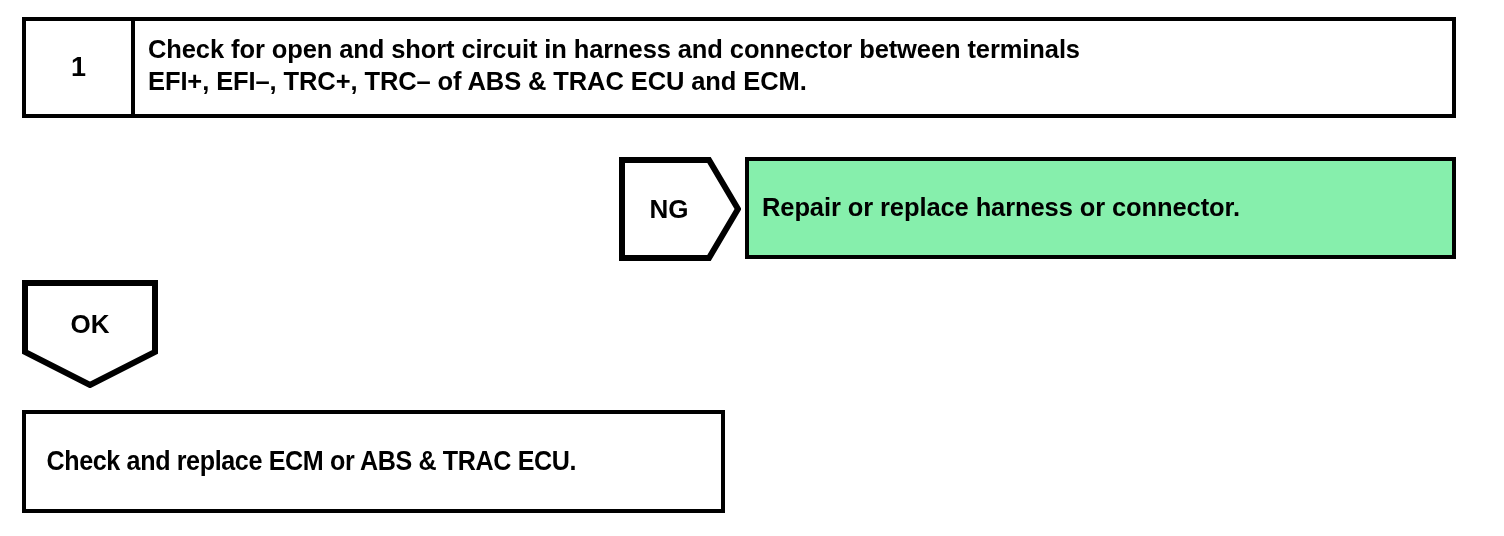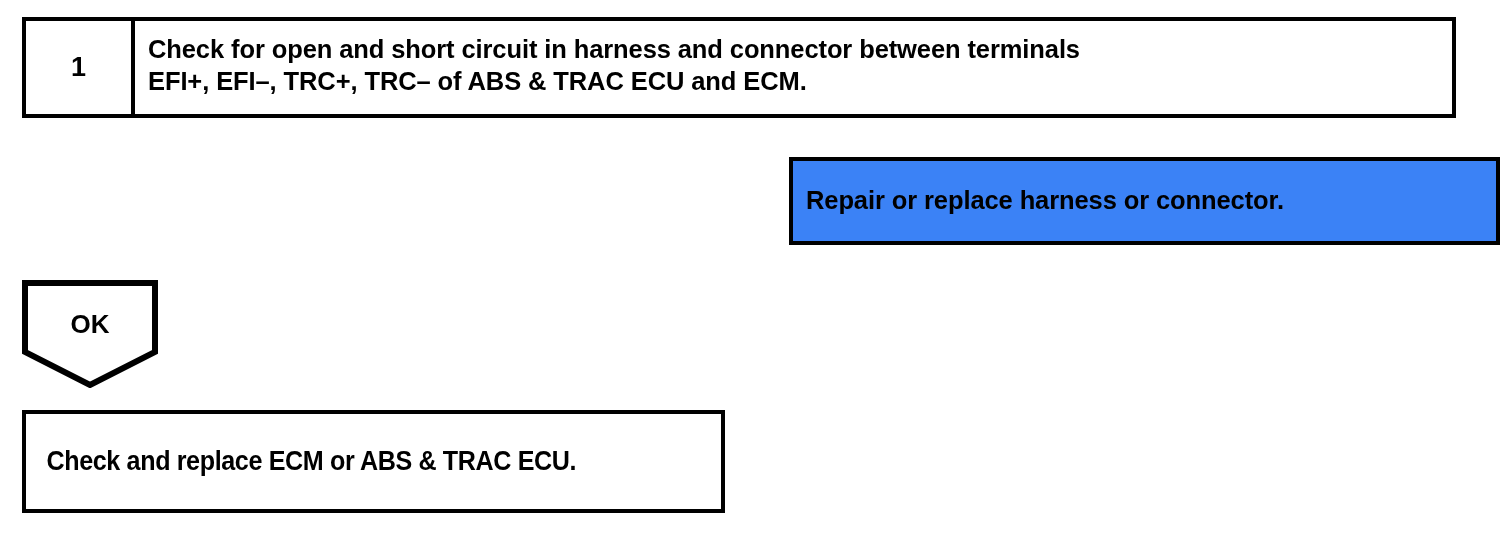--- a/index.html
+++ b/index.html
@@ -85,27 +85,26 @@
     font-weight: bold;
     letter-spacing: 0px;
   }
 
   
   .repair-box {
     position: absolute;
     left: 745px;
     top: 157px;
     width: 711px;    
-    height: 88px;   
+    height: 102px;   
     box-sizing: border-box;
     border: 4px solid #000000;
-    background: #3b82f6;
-    display: flex;
-    align-items: center;
-    margin-left: 44px;
+    background: #86efac;
+    display: flex;
+    align-items: center;
   }
   .repair-text {
     padding-left: 13px;
     font-size: 25.5px;
     font-weight: bold;
     letter-spacing: -0.1px;
     line-height: 1.15;
   }
 
   
@@ -167,20 +166,26 @@
   <div class="step-row">
     <div class="step-num-cell">
       <span class="step-num">1</span>
     </div>
     <div class="step-text-cell">
       <span class="step-text">Check for open and short circuit in harness and connector between terminals
 EFI+, EFI–, TRC+, TRC– of ABS &amp; TRAC ECU and ECM.</span>
     </div>
   </div>
 
+  <div class="ng-shape">
+    <svg viewBox="0 0 122 104" xmlns="http://www.w3.org/2000/svg">
+      <polygon points="3,3 90,3 119,52 90,101 3,101" fill="#ffffff" stroke="#000000" stroke-width="6" stroke-linejoin="miter"></polygon>
+    </svg>
+    <div class="ng-label">NG</div>
+  </div>
 
   <div class="repair-box">
     <span class="repair-text">Repair or replace harness or connector.</span>
   </div>
 
   <div class="ok-shape">
     <svg viewBox="0 0 136 108" xmlns="http://www.w3.org/2000/svg">
       <polygon points="3,3 133,3 133,72 68,105 3,72" fill="#ffffff" stroke="#000000" stroke-width="6" stroke-linejoin="miter"></polygon>
     </svg>
     <div class="ok-label">OK</div>

